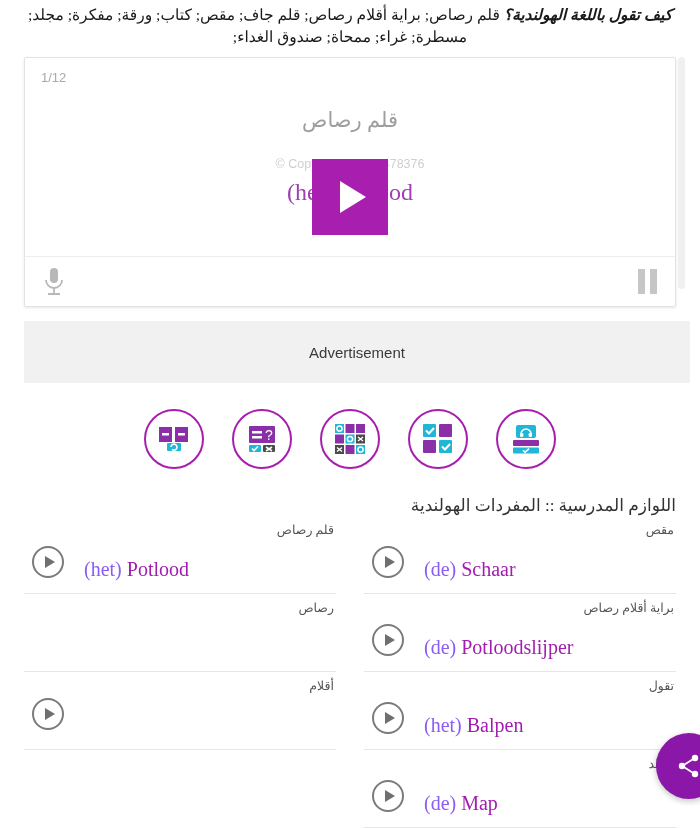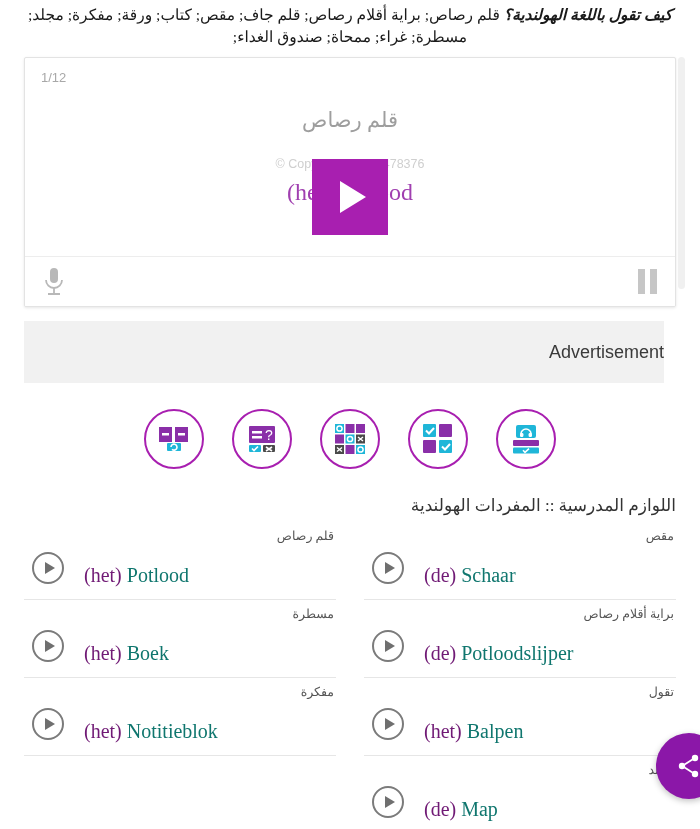--- a/index.html
+++ b/index.html
@@ -144,28 +144,28 @@
   }
   .player-scroll .thumb {
     width: 7px;
     height: 232px;
     background: #f0f0f0;
     border-radius: 4px;
   }
 
   
   .ad-block {
-    margin: 14px 36px 0 24px;
+    margin: 14px 10px 0 24px;
     height: 62px;
     background: #f1f1f1;
     display: flex;
     align-items: center;
-    justify-content: flex-end;
+    justify-content: center;
     color: #3a3a3a;
-    font-size: 18px;
+    font-size: 15px;
   }
 
   
   .activity-row {
     display: flex;
     justify-content: center;
     gap: 28px;
     margin-top: 26px;
   }
   .activity-circle {
@@ -180,21 +180,21 @@
     cursor: pointer;
   }
 
   
   .vocab-title {
     direction: rtl;
     text-align: right;
     font-family: "Liberation Serif", serif;
     font-size: 17px;
     color: #333333;
-    margin: 26px 24px 6px 24px;
+    margin: 26px 24px 0 24px;
   }
   .vocab-grid {
     display: grid;
     grid-template-columns: 1fr 1fr;
     column-gap: 28px;
     margin: 0 24px;
   }
   .vocab-row {
     position: relative;
     border-bottom: 1px solid #e6e6e6;
@@ -238,24 +238,24 @@
     margin-left: 4px;
   }
   .vocab-target {
     font-family: "Liberation Serif", serif;
     font-size: 20px;
     margin-left: 20px;
     margin-top: 16px;
     white-space: nowrap;
   }
   .vocab-target .art {
-    color: #701a75;
+    color: #8b5cf6;
   }
   .vocab-target .word {
-    color: #0f766e;
+    color: #a21caf;
   }
 
   
   .share-fab {
     position: absolute;
     right: -22px;
     top: 733px;
     width: 66px;
     height: 66px;
     border-radius: 50%;
@@ -400,41 +400,28 @@
         <div class="play-circle">
             <span class="tri-sm"></span>
           </div>
         <div class="vocab-target">
           <span class="art">(het)</span>
           <span class="word">Potlood</span>
         </div>
       </div>
     </div>
     <div class="vocab-row">
-      <div class="vocab-native">مسطرة</div>
-      <div class="vocab-main">
-        <div class="play-circle">
-            <span class="tri-sm"></span>
-          </div>
-        <div class="vocab-target">
-          <span class="art">(het)</span>
-          <span class="word">Boek</span>
-        </div>
-      </div>
-    </div>
-    <div class="vocab-row">
-      <div class="vocab-native">مفكرة</div>
-      <div class="vocab-main">
-        <div class="play-circle">
-            <span class="tri-sm"></span>
-          </div>
-        <div class="vocab-target">
-          <span class="art">(het)</span>
-          <span class="word">Notitieblok</span>
-        </div>
+      <div class="vocab-native">رصاص</div>
+    </div>
+    <div class="vocab-row">
+      <div class="vocab-native">أقلام</div>
+      <div class="vocab-main">
+        <div class="play-circle">
+            <span class="tri-sm"></span>
+          </div>
       </div>
     </div>
   </div>
 
   <div>
     <div class="vocab-row">
       <div class="vocab-native">مقص</div>
       <div class="vocab-main">
         <div class="play-circle">
             <span class="tri-sm"></span>

